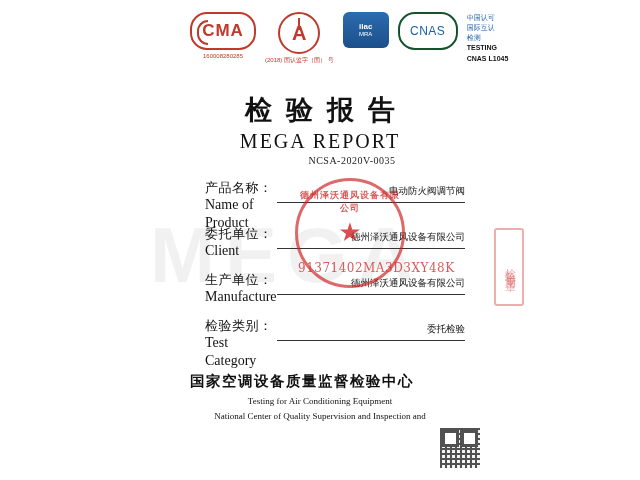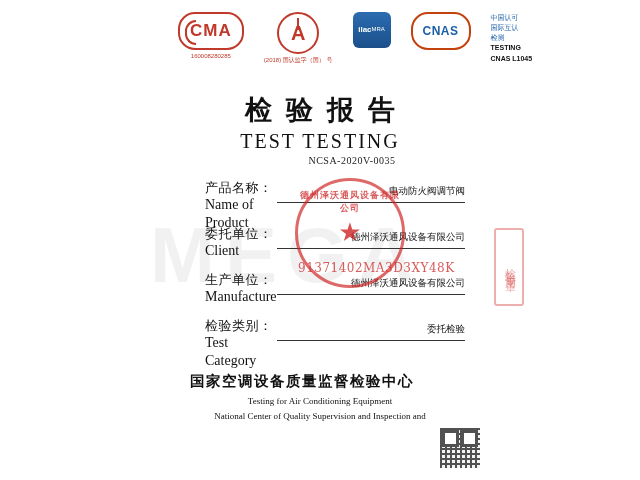--- a/index.html
+++ b/index.html
@@ -23,22 +23,21 @@
 
   
   .logo-row {
     position: absolute;
     top: 12px;
     left: 190px;
     width: 330px;
     height: 60px;
     display: flex;
     align-items: flex-start;
-    gap: 20px;
-    justify-content: center;
+    gap: 9px;
   }
   .logo-block {
     display: flex;
     flex-direction: column;
     align-items: center;
     line-height: 1.05;
   }
   .logo-cma {
     width: 62px;
     height: 34px;
@@ -90,50 +89,50 @@
     content: "";
     position: absolute;
     left: 50%;
     top: 4px;
     transform: translateX(-50%);
     width: 2px;
     height: 12px;
     background: #c0392b;
   }
   .logo-ilac {
-    width: 38px;
+    width: 46px;
     height: 36px;
     border-radius: 6px;
     background: linear-gradient(#2b6cb0, #1b4f8a);
     color: #fff;
     display: flex;
-    flex-direction: row;
+    flex-direction: column;
     align-items: center;
     justify-content: center;
     font-family: "Liberation Sans", sans-serif;
     font-size: 8px;
     font-weight: bold;
     line-height: 1.2;
   }
   .logo-ilac .sub {
     font-size: 6px;
     font-weight: normal;
   }
   .logo-cnas {
     width: 56px;
     height: 34px;
     border-radius: 17px;
-    border: 2px solid #c2410c;
+    border: 2px solid #14532d;
     color: #1b5fa8;
     display: flex;
     align-items: center;
     justify-content: center;
     font-family: "Liberation Sans", sans-serif;
     font-size: 12px;
-    font-weight: bold;
+    font-weight: normal;
     letter-spacing: 0.5px;
   }
   .logo-text-block {
     font-family: "Liberation Sans", sans-serif;
     font-size: 7px;
     line-height: 1.45;
     color: #111;
     text-align: left;
     white-space: nowrap;
     padding-top: 1px;
@@ -387,21 +386,21 @@
       <div class="cn">检测</div>
       <div class="bold">TESTING</div>
       <div class="bold">CNAS L1045</div>
     </div>
 
   </div>
 
   <div class="watermark">MEGA</div>
 
   <div class="title-cn">检验报告</div>
-  <div class="title-en">TEST TESTING</div>
+  <div class="title-en">MEGA REPORT</div>
   <div class="report-no">NCSA-2020V-0035</div>
 
   <div class="fields">
 
     <div class="field-row">
       <div class="field-label">
         <div class="label-cn">产品名称：</div>
         <div class="label-en">Name of Product</div>
       </div>
       <div class="field-value">电动防火阀调节阀</div>

